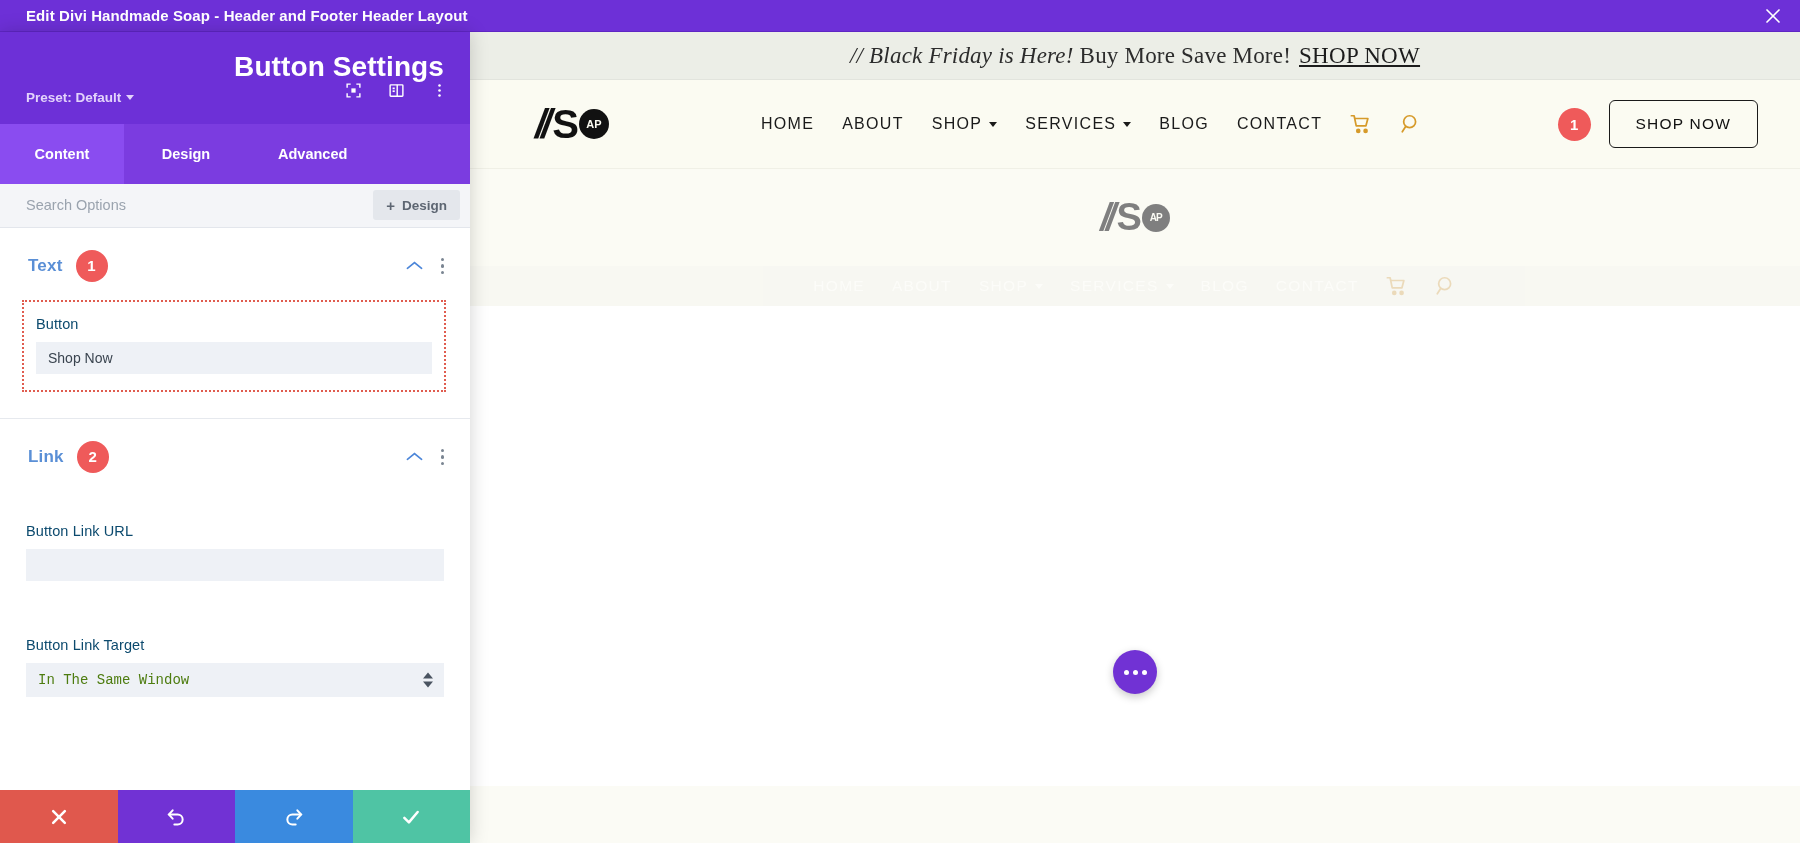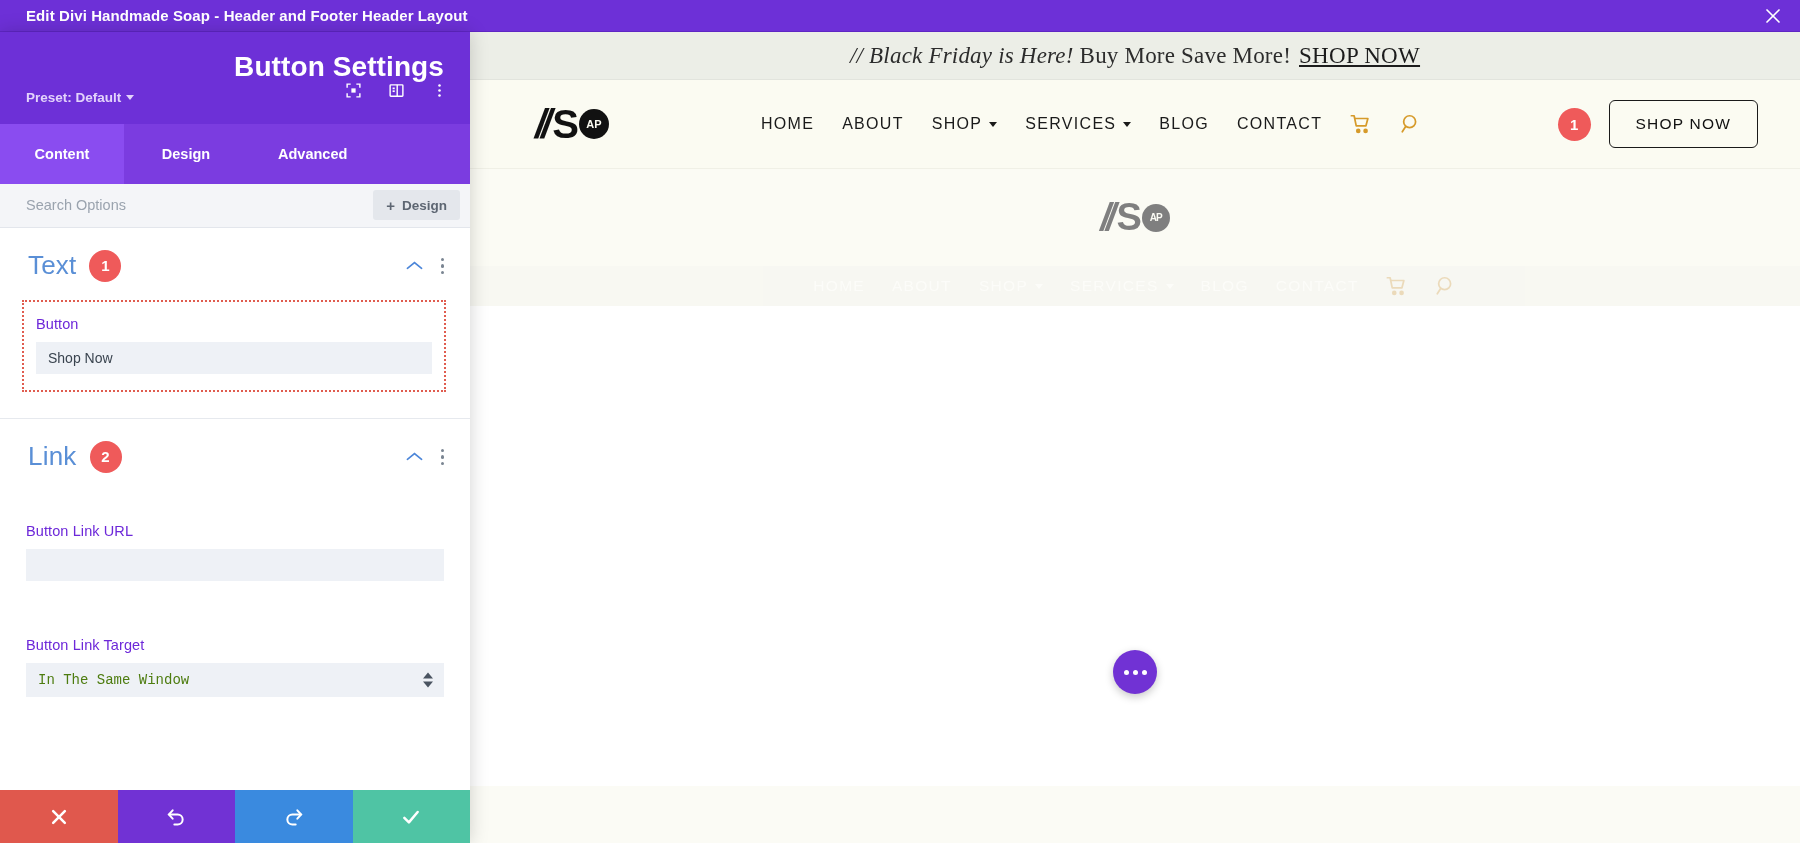--- a/index.html
+++ b/index.html
@@ -97,21 +97,21 @@
 
   
   .panel-body { flex: 1 1 auto; overflow: hidden; background: #fff; position: relative; }
 
   .group { padding: 0; }
   .group-head {
     display: flex; align-items: center;
     padding: 22px 26px 18px 28px; position: relative;
   }
   .group-name {
-    font-size: 26px; color: #5a8fd6; font-weight: 400; letter-spacing: .2px;
+    font-size: 17px; color: #5a8fd6; font-weight: 700; letter-spacing: .2px;
   }
   .badge-num {
     width: 32px; height: 32px; border-radius: 50%;
     background: #ef5a5a; color: #fff;
     font-size: 15px; font-weight: 700;
     display: flex; align-items: center; justify-content: center;
     margin-left: 13px; flex: 0 0 auto;
   }
   .group-head-spacer { flex: 1 1 auto; }
   .chev-up {
@@ -120,21 +120,21 @@
   .chev-up svg { width: 17px; height: 11px; }
   .kebab { display: flex; flex-direction: column; gap: 3px; cursor: pointer; }
   .kebab i { width: 3.5px; height: 3.5px; border-radius: 50%; background: #7a8592; display: block; }
 
   .highlight-box {
     margin: 0 24px 0 22px;
     border: 2px dotted #e05c4f;
     padding: 14px 12px 16px 12px;
   }
   .field-label {
-    font-size: 14.5px; color: #6d28d9; font-weight: 400;
+    font-size: 14.5px; color: #0c4a6e; font-weight: 400;
     margin-bottom: 10px; letter-spacing: .1px;
   }
   .field-input {
     width: 100%; height: 32px;
     background: #eef1f6; border: none; outline: none;
     font-size: 14px; color: #3a444f; padding: 0 12px;
     font-family: "Liberation Sans", sans-serif;
   }
   .section-divider { height: 1px; background: #e6e9ee; margin: 26px 0 0 0; }
 

